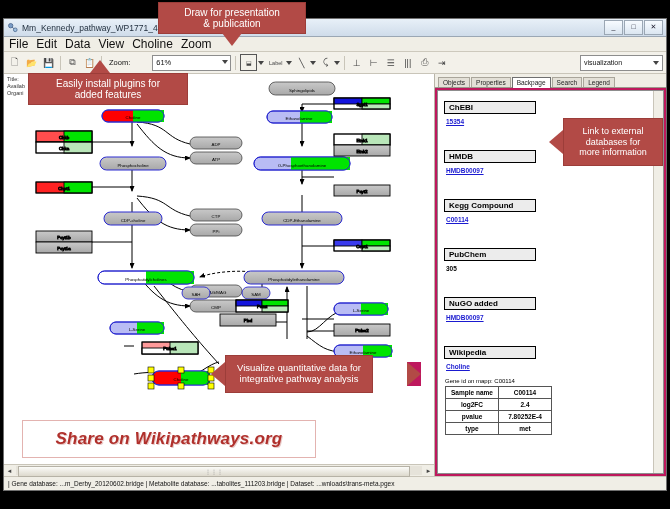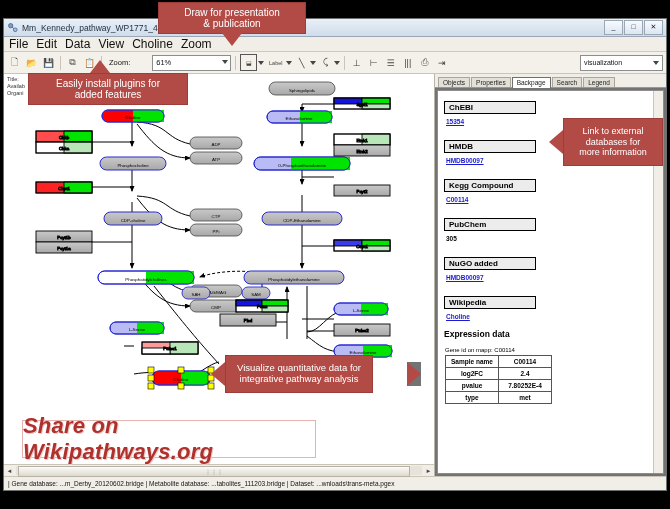--- a/index.html
+++ b/index.html
@@ -35,21 +35,21 @@
   .tcombo{display:flex;align-items:center;gap:1px;}
   .tcombo .arr{border-left:3px solid transparent;border-right:3px solid transparent;border-top:4px solid #444;}
   .viz{margin-left:auto;width:78px;height:14px;border:1px solid #8d8d8d;background:#fff;font-size:7px;color:#111;
        display:flex;align-items:center;padding-left:3px;position:relative;}
   .viz .arr{position:absolute;right:3px;top:5px;border-left:3px solid transparent;border-right:3px solid transparent;
             border-top:4px solid #444;}
 
   
   .split{flex:1 1 auto;display:flex;min-height:0;}
   .left{width:430px;display:flex;flex-direction:column;border-right:1px solid #b8b4a8;min-width:0;}
-  .right{flex:1 1 auto;background:#737373;display:flex;flex-direction:column;min-width:0;}
+  .right{flex:1 1 auto;background:#be185d;display:flex;flex-direction:column;min-width:0;}
 
   
   .canvaswrap{flex:1 1 auto;position:relative;overflow:hidden;background:#fff;}
   .infolbl{position:absolute;left:3px;font-size:5.5px;color:#333;}
   svg.map{position:absolute;left:0;top:0;}
 
   .hscroll{height:11px;background:#f0eee6;border-top:1px solid #c9c5b9;display:flex;align-items:center;flex:0 0 auto;}
   .ha{width:11px;height:11px;font-size:6px;color:#444;display:flex;align-items:center;justify-content:center;}
   .htrack{flex:1 1 auto;height:9px;background:#e6e3da;margin:0 1px;position:relative;}
   .hthumb{position:absolute;left:2px;top:0;width:96%;height:9px;background:linear-gradient(#fbfbf8,#ddd9cd);
@@ -61,21 +61,21 @@
   .tab{font-size:6.5px;padding:1px 4px;border:1px solid #a9a59a;border-bottom:none;background:#e3e0d7;color:#222;
        margin-right:1px;}
   .tab.active{background:#fff;border-color:#6f6f6f;position:relative;top:1px;padding-bottom:2px;}
 
   .bp{flex:1 1 auto;background:#fff;border:1px solid #8d8d8d;margin:2px;overflow:hidden;position:relative;
       display:flex;}
   .bpinner{flex:1 1 auto;padding:5px 6px;overflow:hidden;}
   .vscroll{width:9px;background:#f0eee6;border-left:1px solid #c9c5b9;}
 
   .dbhdr{display:inline-block;min-width:82px;border:1px solid #000;background:#ececec;font-size:8px;font-weight:bold;
-         color:#000;padding:1px 4px;margin-top:15px;}
+         color:#000;padding:1px 4px;margin-top:25px;}
   .dbhdr:first-child{margin-top:0;}
   .dblink{display:block;font-size:6.5px;color:#1a1ad0;text-decoration:underline;margin:4px 0 0 2px;font-weight:bold;}
   .dbplain{display:block;font-size:6.5px;color:#000;margin:4px 0 0 2px;font-weight:bold;}
   .exprhdr{font-size:8.5px;font-weight:bold;color:#000;margin:9px 0 0 0;}
   .geneid{font-size:6px;color:#000;margin:8px 0 2px 1px;}
   table.expr{border-collapse:collapse;margin-left:1px;}
   table.expr td{border:1px solid #555;font-size:6.5px;font-weight:bold;color:#000;text-align:center;
                 padding:2px 3px;min-width:46px;}
 
   
@@ -88,21 +88,21 @@
            display:flex;align-items:center;justify-content:center;line-height:1.15;
            border:1px solid #9c3d39;box-sizing:border-box;padding:2px 6px;z-index:40;}
   .tri{position:absolute;width:0;height:0;z-index:40;}
   .tri.down{border-left:10px solid transparent;border-right:10px solid transparent;border-top:13px solid #b24a46;}
   .tri.up{border-left:10px solid transparent;border-right:10px solid transparent;border-bottom:13px solid #b24a46;}
   .tri.left{border-top:12px solid transparent;border-bottom:12px solid transparent;border-right:14px solid #b24a46;}
   .tri.right{border-top:12px solid transparent;border-bottom:12px solid transparent;border-left:14px solid #b24a46;}
 
   .share{position:absolute;left:22px;top:420px;width:292px;height:36px;background:#fff;border:1px solid #e3b3b0;
          display:flex;align-items:center;justify-content:center;z-index:35;}
-  .share span{font-size:22px;font-style:italic;font-weight:bold;color:#b0302c;
+  .share span{font-size:17px;font-style:italic;font-weight:bold;color:#b0302c;
               text-shadow:1px 1px 0 #e8c9c7;letter-spacing:.2px;}
 
   
   .ntext{font-family:"Liberation Sans",sans-serif;font-size:4.4px;fill:#000;text-anchor:middle;}
 </style>
 </head>
 <body>
 
 <div class="app">
 
@@ -422,21 +422,20 @@
 
           <div class="dbhdr">PubChem</div>
           <div class="dbplain">305</div>
 
           <div class="dbhdr">NuGO added</div>
           <a class="dblink" href="#">HMDB00097</a>
 
           <div class="dbhdr">Wikipedia</div>
           <a class="dblink" href="#">Choline</a>
 
-          <div class="exprhdr">Expression data</div>
           <div class="geneid">Gene id on mapp: C00114</div>
 
           <table class="expr">
             <tbody>
                 <tr>
               <td>Sample name</td>
               <td>C00114</td>
             </tr>
             <tr>
               <td>log2FC</td>

